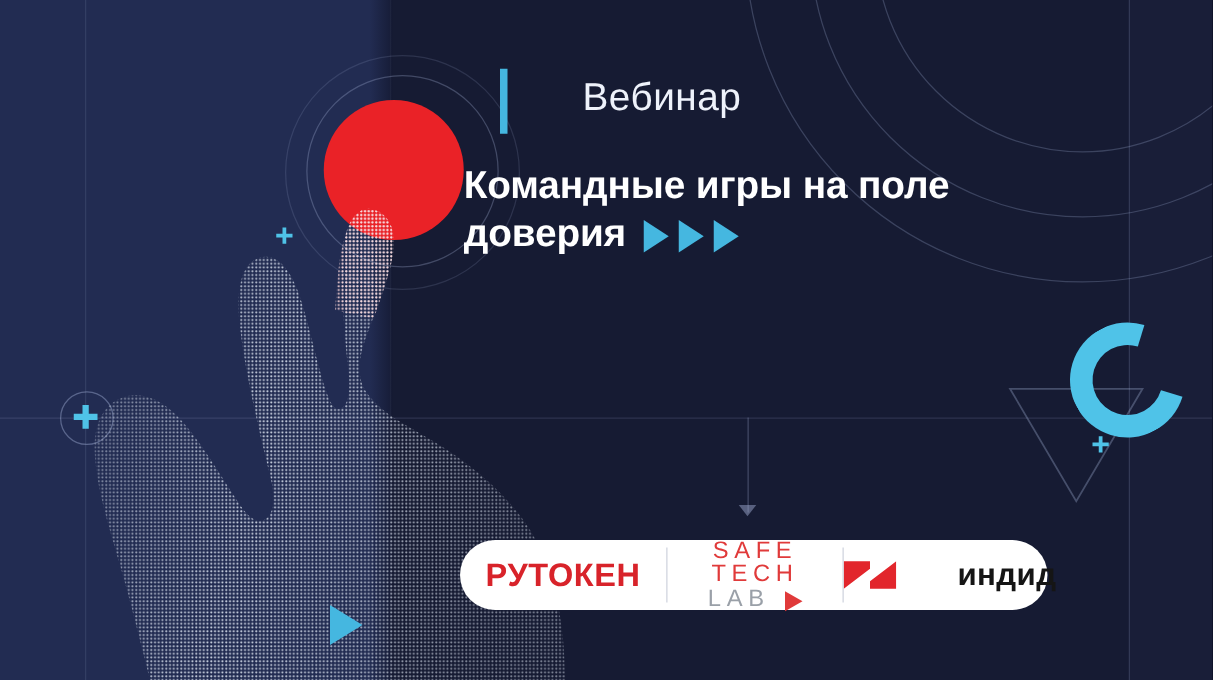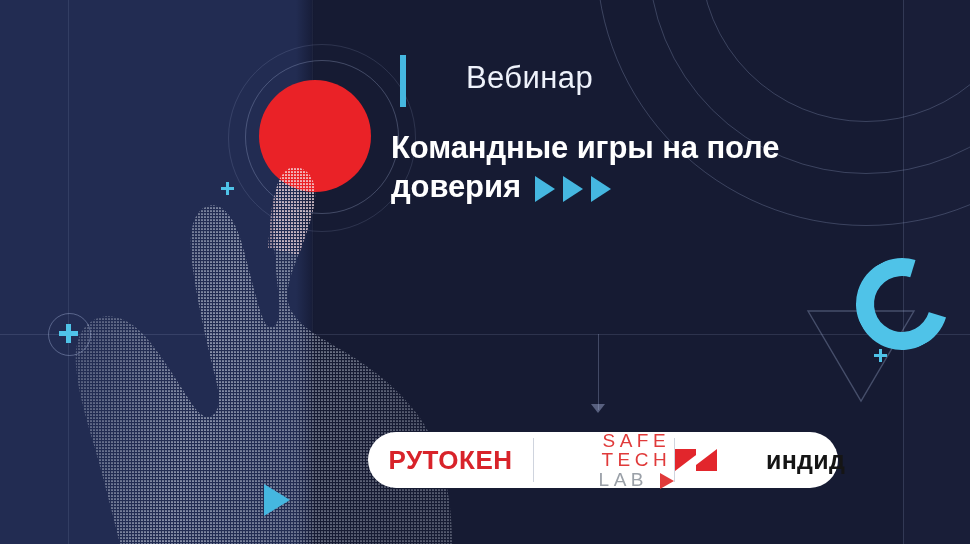--- a/index.html
+++ b/index.html
@@ -122,21 +122,21 @@
     position:absolute;left:424px;top:60px;
     font-size:31px;color:#eef2fb;letter-spacing:.4px;
     font-weight:400;
     margin-left:42px;
   }
 
   
   .headline{
     position:absolute;left:371px;top:128px;width:540px;
     font-size:31px;line-height:39px;font-weight:700;
-    color:#ffffff;letter-spacing:-.1px;margin-left:20px;
+    color:#ffffff;letter-spacing:-.1px;
   }
   .headline .ln{display:block;white-space:nowrap;}
   .tri-row{display:inline-flex;gap:8px;vertical-align:middle;margin-left:14px;}
   .tri-cy{
     width:0;height:0;
     border-top:13px solid transparent;
     border-bottom:13px solid transparent;
     border-left:20px solid #45b7e0;
   }
 
@@ -152,21 +152,21 @@
   .logo-pill{
     position:absolute;left:368px;top:432px;width:470px;height:56px;
     background:#ffffff;border-radius:34px;
     display:flex;align-items:center;
   }
   .logo-cell{
     display:flex;align-items:center;justify-content:center;
     height:100%;
   }
   .cell-1{flex:0 0 165px;}
-  .cell-2{flex:0 0 140px;justify-content:flex-end;}
+  .cell-2{flex:0 0 140px;}
   .cell-3{flex:1;}
   .pill-div{
     width:1px;height:44px;background:#cfd4de;flex:0 0 1px;
   }
 
   .rutoken-txt{
     font-size:26px;font-weight:700;color:#d8232a;
     letter-spacing:.5px;
   }
 

